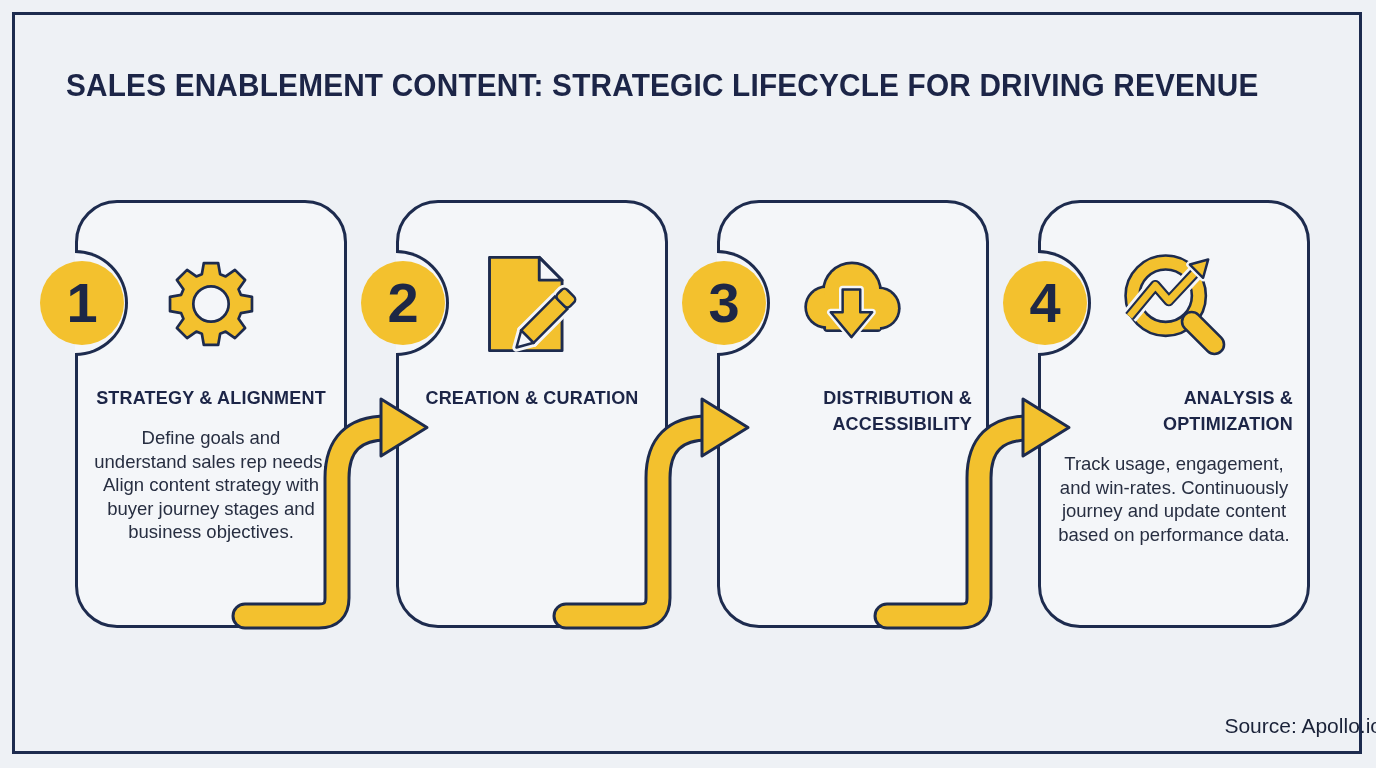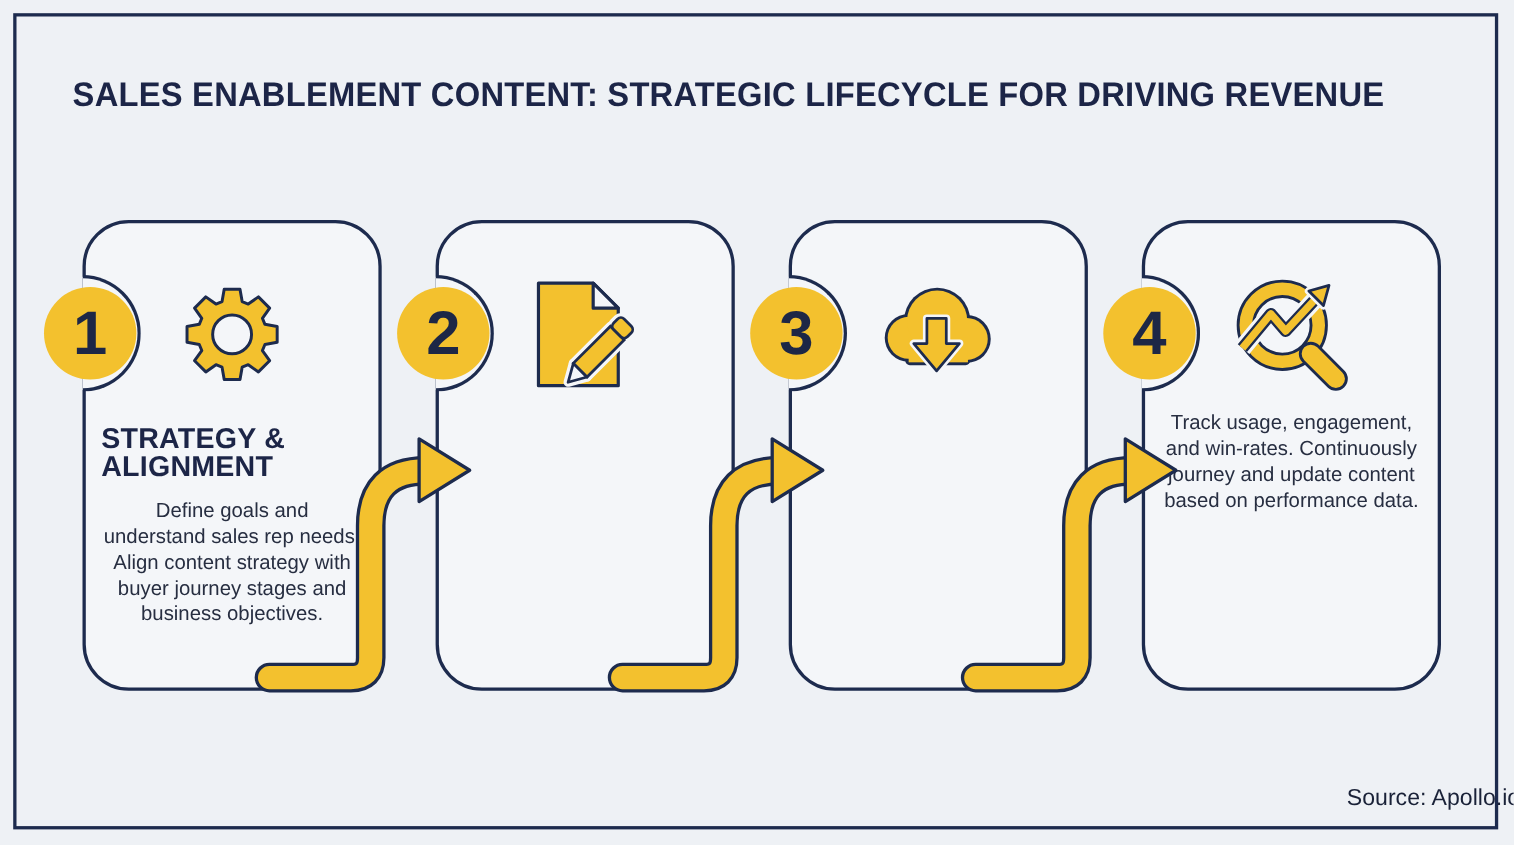--- a/index.html
+++ b/index.html
@@ -35,22 +35,22 @@
   .num-circle{
     position:absolute;left:-38px;top:58px;width:84px;height:84px;
     border-radius:50%;background:#f3c12e;
     display:flex;align-items:center;justify-content:center;
   }
   .num-circle span{
     font-size:56px;font-weight:bold;color:#1d2746;line-height:1;
   }
   .icon-wrap{margin-top:48px;height:106px;display:flex;align-items:center;justify-content:center;}
   .card-title{
-    margin-top:28px;font-size:26px;font-weight:bold;line-height:26px;
-    text-align:left;color:#1c2547;letter-spacing:.2px;
+    margin-top:28px;font-size:18px;font-weight:bold;line-height:26px;
+    text-align:right;color:#1c2547;letter-spacing:.2px;
     max-width:238px;
   }
   .card-desc{
     margin-top:15px;font-size:18.5px;line-height:23.5px;
     text-align:center;color:#272e41;max-width:236px;padding:0 6px;
   }
   .flow{position:absolute;left:0;top:0;pointer-events:none;}
   .source{
     position:absolute;right:42px;top:714px;
     font-size:21px;color:#1a2238;
@@ -94,20 +94,21 @@
             <path d="M0 0 L15 -8.5 L15 8.5 Z"></path>
             <rect x="15" y="-8.5" width="46" height="17"></rect>
             <rect x="61" y="-8.5" width="13" height="17" rx="4"></rect>
           </g>
           <path d="M0 0 L15 -8.5 L15 8.5 Z" fill="#f4f6f9" stroke="#1d2b4e" stroke-width="2.4" stroke-linejoin="round"></path>
           <rect x="15" y="-8.5" width="46" height="17" fill="#f3c12e" stroke="#1d2b4e" stroke-width="2.4"></rect>
           <rect x="61" y="-8.5" width="13" height="17" rx="4" fill="#f3c12e" stroke="#1d2b4e" stroke-width="2.4"></rect>
         </g>
       </svg>
     </div>
+    <div class="card-title">CREATION &amp; CURATION</div>
   </div>
 
   <div class="card" style="left:717px">
     <div class="notch"></div>
     <div class="num-circle">
       <span>3</span>
     </div>
     <div class="icon-wrap">
       <svg width="114" height="104" viewBox="0 0 110 100">
         <g fill="#1d2b4e">
@@ -119,40 +120,42 @@
         <g fill="#f3c12e">
           <circle cx="29" cy="53" r="18.4"></circle>
           <circle cx="54" cy="38" r="26.4"></circle>
           <circle cx="80" cy="54" r="18.4"></circle>
           <rect x="29" y="53" width="52" height="21.5"></rect>
         </g>
         <path d="M45 36 H 62 V 58 H 73.5 L 53.5 82 L 33.5 58 H 45 Z" fill="#f4f6f9" stroke="#f4f6f9" stroke-width="7" stroke-linejoin="round"></path>
         <path d="M45 36 H 62 V 58 H 73.5 L 53.5 82 L 33.5 58 H 45 Z" fill="#f3c12e" stroke="#1d2b4e" stroke-width="2.4" stroke-linejoin="round"></path>
       </svg>
     </div>
+    <div class="card-title">DISTRIBUTION &amp; ACCESSIBILITY</div>
   </div>
 
   <div class="card" style="left:1038px">
     <div class="notch"></div>
     <div class="num-circle">
       <span>4</span>
     </div>
     <div class="icon-wrap">
       <svg width="114" height="104" viewBox="0 0 110 100">
         <circle cx="47" cy="42" r="32" fill="none" stroke="#1d2b4e" stroke-width="16"></circle>
         <circle cx="47" cy="42" r="32" fill="none" stroke="#f3c12e" stroke-width="11"></circle>
         <line x1="72" y1="67" x2="94" y2="89" stroke="#1d2b4e" stroke-width="21" stroke-linecap="round"></line>
         <line x1="72" y1="67" x2="94" y2="89" stroke="#f3c12e" stroke-width="16" stroke-linecap="round"></line>
         <path d="M12 62 L37 32 L50 47 L78 17" fill="none" stroke="#f4f6f9" stroke-width="16" stroke-linejoin="round"></path>
         <path d="M12 62 L37 32 L50 47 L78 17" fill="none" stroke="#1d2b4e" stroke-width="10.5" stroke-linejoin="round"></path>
         <path d="M12 62 L37 32 L50 47 L78 17" fill="none" stroke="#f3c12e" stroke-width="6.5" stroke-linejoin="round"></path>
         <path d="M88 7 L83.1 24.7 L70.3 11.9 Z" fill="#f4f6f9" stroke="#f4f6f9" stroke-width="7" stroke-linejoin="round"></path>
         <path d="M88 7 L83.1 24.7 L70.3 11.9 Z" fill="#f3c12e" stroke="#1d2b4e" stroke-width="2.4" stroke-linejoin="round"></path>
       </svg>
     </div>
+    <div class="card-title">ANALYSIS &amp; OPTIMIZATION</div>
     <div class="card-desc">Track usage, engagement, and win-rates. Continuously journey and update content based on performance data.</div>
   </div>
 
   <svg class="flow" width="1376" height="768" viewBox="0 0 1376 768">
     <g>
       <path d="M245 616 L319 616 Q337 616 337 598 L337 478 Q337 428 387 428" fill="none" stroke="#1d2b4e" stroke-width="27" stroke-linecap="round"></path>
       <path d="M245 616 L319 616 Q337 616 337 598 L337 478 Q337 428 387 428" fill="none" stroke="#f3c12e" stroke-width="21" stroke-linecap="round"></path>
       <polygon points="381,399 381,456 427,427.5" fill="#f3c12e" stroke="#1d2b4e" stroke-width="3" stroke-linejoin="round"></polygon>
     </g>
     <g>

